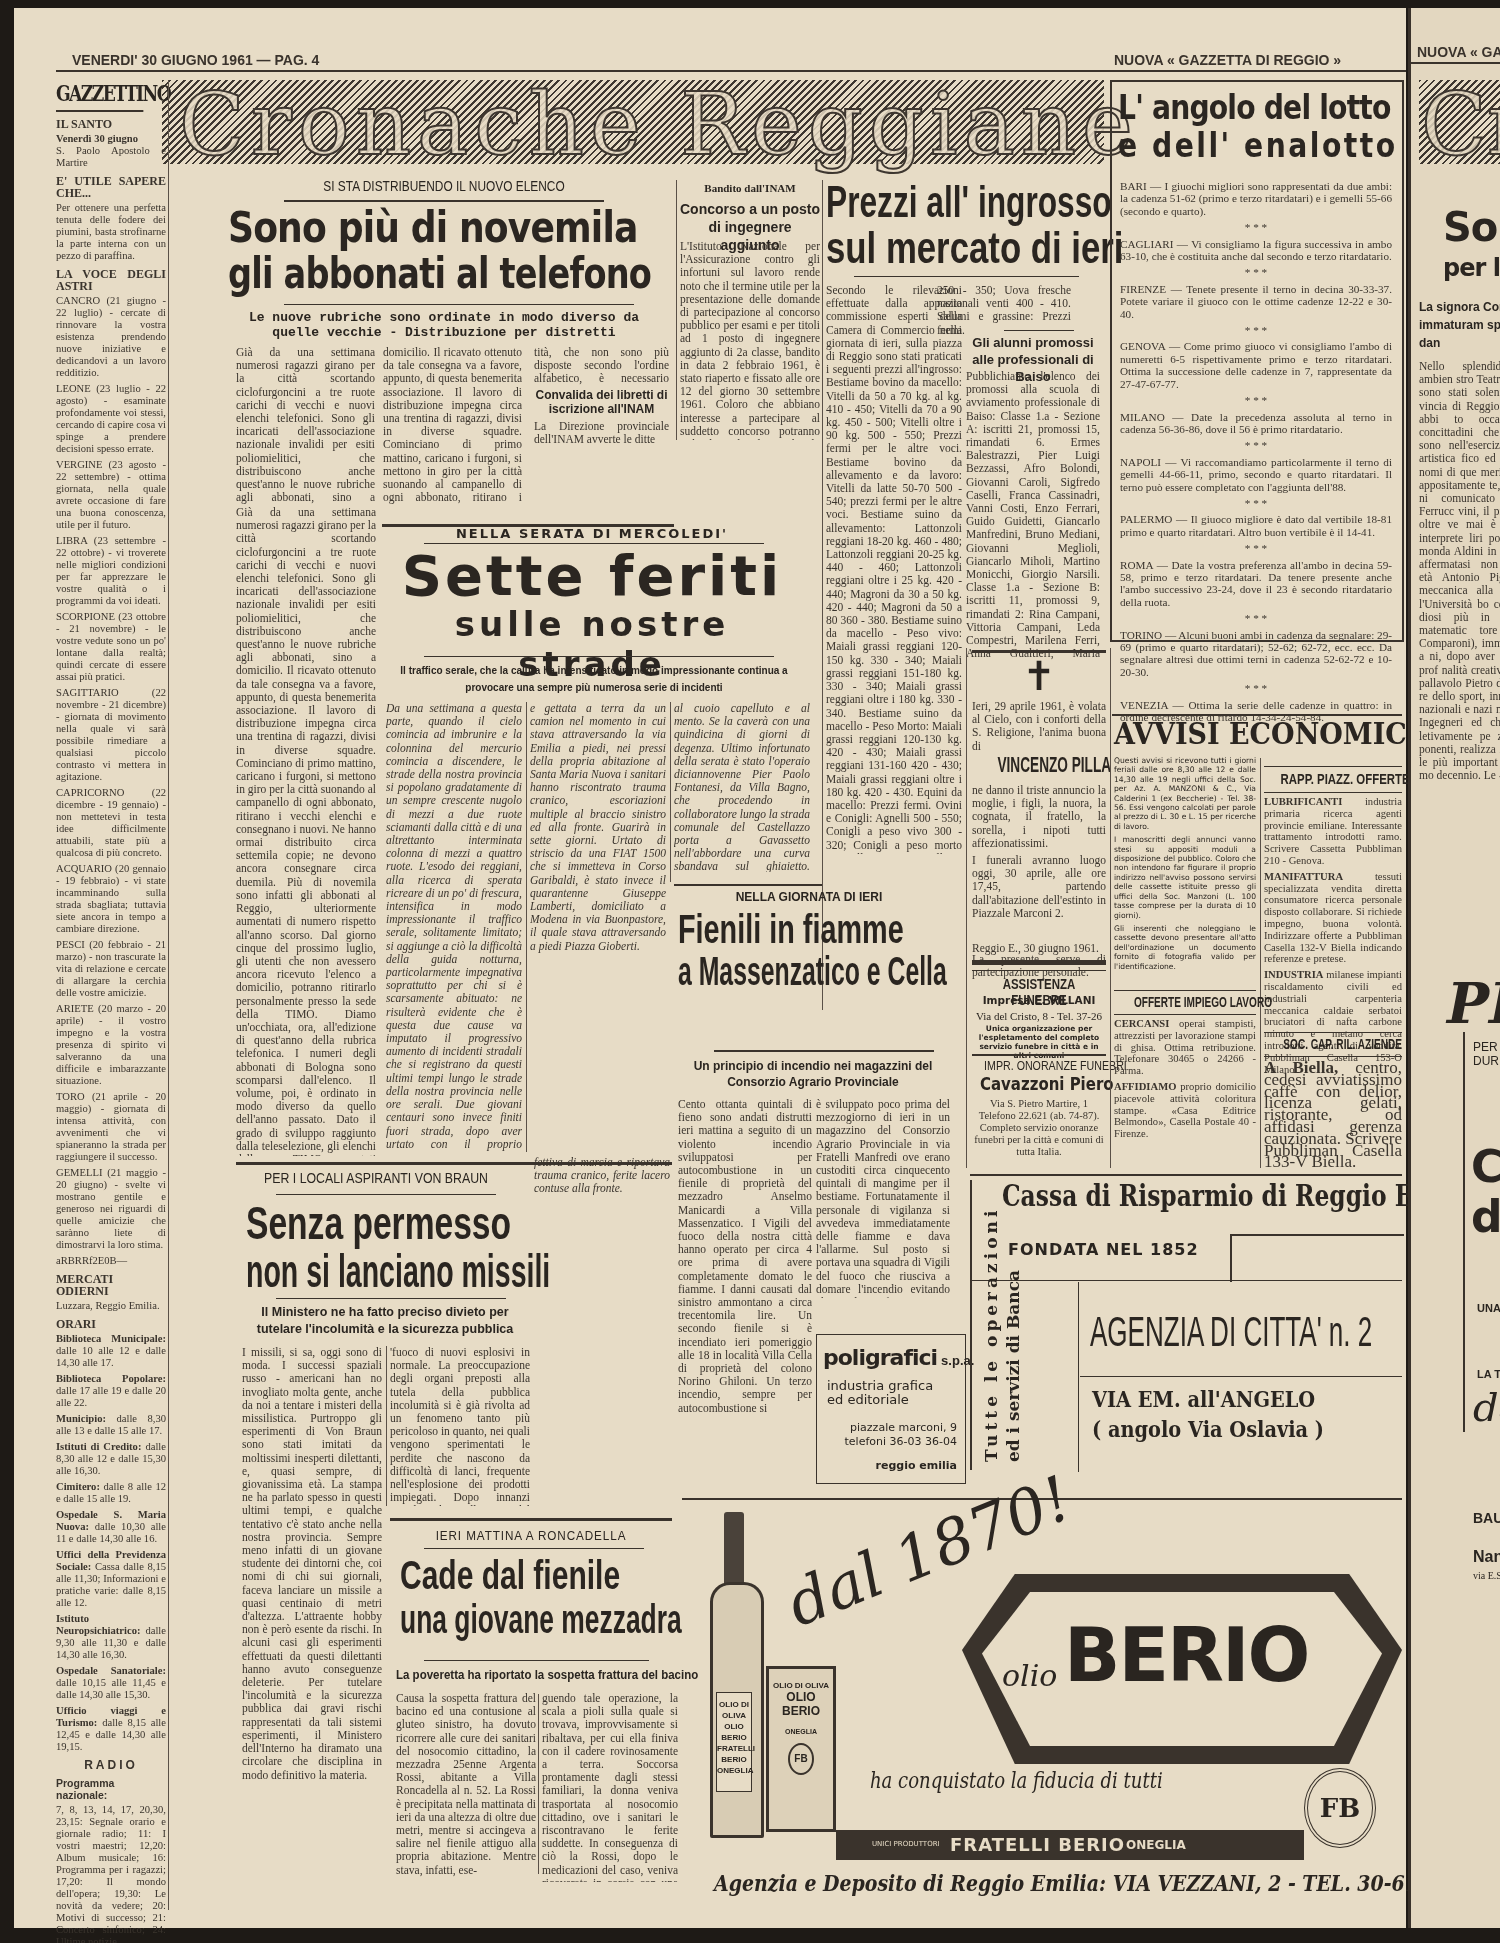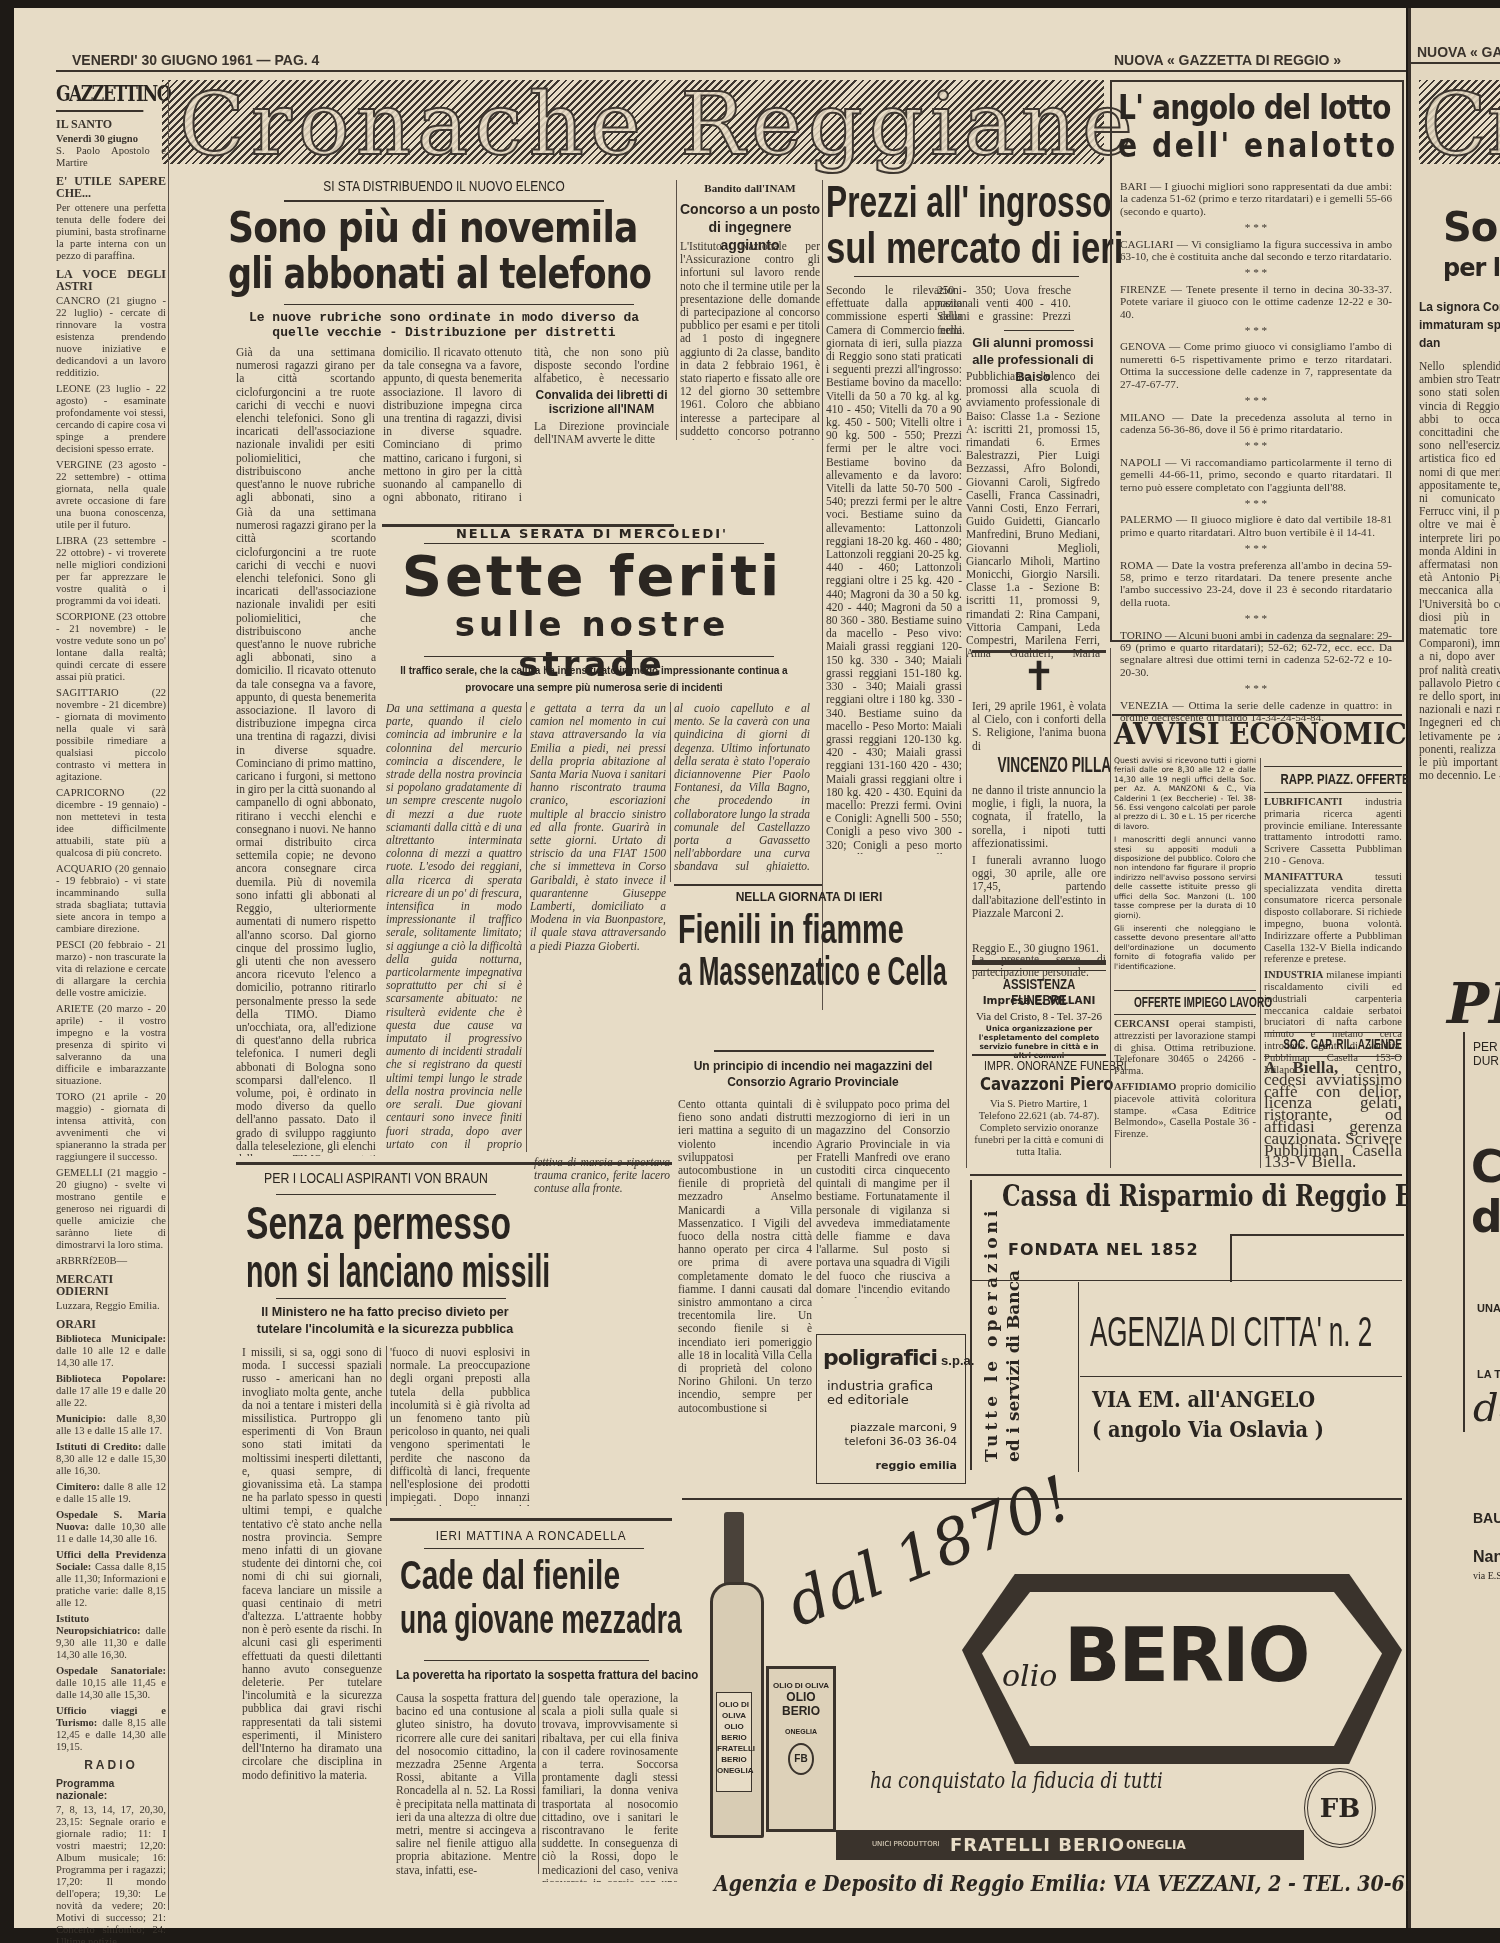--- a/index.html
+++ b/index.html
@@ -228,21 +228,21 @@
   <div class="abs body-text" style="left:1250px;top:788px;width:138px;font-size:10.6px;line-height:11.8px;">
     <p><b>LUBRIFICANTI</b> <span>industria primaria ricerca agenti provincie emiliane. Interessante trattamento introdotti ramo. Scrivere Cassetta Pubbliman 210 - Genova.</span></p>
     <p><b>MANIFATTURA</b> <span>tessuti specializzata vendita diretta consumatore ricerca personale disposto collaborare. Si richiede impegno, buona volontà. Indirizzare offerte a Pubbliman Casella 132-V Biella indicando referenze e pretese.</span></p>
     <p><b>INDUSTRIA</b> <span>milanese impianti riscaldamento civili ed industriali carpenteria meccanica caldaie serbatoi bruciatori di nafta carbone minuto e metano cerca introdotti agenti di vendita. Pubbliman Casella 153-O Milano.</span></p>
   </div>
   <div class="rule" style="left:1100px;top:982px;width:142px;height:1px;"></div>
   <div class="abs center" style="left:1100px;top:986px;width:142px;font-family:'Liberation Sans',sans-serif;font-weight:bold;font-size:14px;white-space:nowrap;transform:scaleX(.72);">OFFERTE IMPIEGO LAVORO</div>
   <div class="rule" style="left:1100px;top:1006px;width:142px;height:1px;"></div>
   <div class="abs body-text" style="left:1100px;top:1010px;width:142px;font-size:10.6px;line-height:11.8px;">
     <p><b>CERCANSI</b> <span>operai stampisti, attrezzisti per lavorazione stampi di ghisa. Ottima retribuzione. Telefonare 30465 o 24266 - Parma.</span></p>
-    <p><b>AFFIDIAMO</b> <span>proprio domicilio piacevole attività coloritura stampe. «Casa Editrice Belmondo», Casella Postale 36 - Firenze.</span></p>
+    <p><b>AFFIDIAMO</b> <span>proprio domicilio piacevole attività coloritura stampe. «Casa Editrice Belmondo», Casella Postale 40 - Firenze.</span></p>
   </div>
   <div class="rule" style="left:1250px;top:1024px;width:138px;height:1px;"></div>
   <div class="abs center" style="left:1250px;top:1028px;width:138px;font-family:'Liberation Sans',sans-serif;font-weight:bold;font-size:14px;white-space:nowrap;transform:scaleX(.72);">SOC. CAP. RIL. AZIENDE</div>
   <div class="rule" style="left:1250px;top:1048px;width:138px;height:1px;"></div>
   <div class="abs body-text" style="left:1250px;top:1054px;width:138px;font-size:17px;line-height:11.8px;">
     <p><b>A Biella,</b> <span>centro, cedesi avviatissimo caffè con delior, licenza gelati, ristorante, od affidasi gerenza cauzionata. Scrivere Pubbliman Casella 133-V Biella.</span></p>
   </div>
 
   <div class="rule" style="left:956px;top:1166px;width:432px;height:2px;"></div>
   <div class="abs" style="left:956px;top:1172px;width:432px;height:290px;border-left:2px solid #3a332c;"></div>

